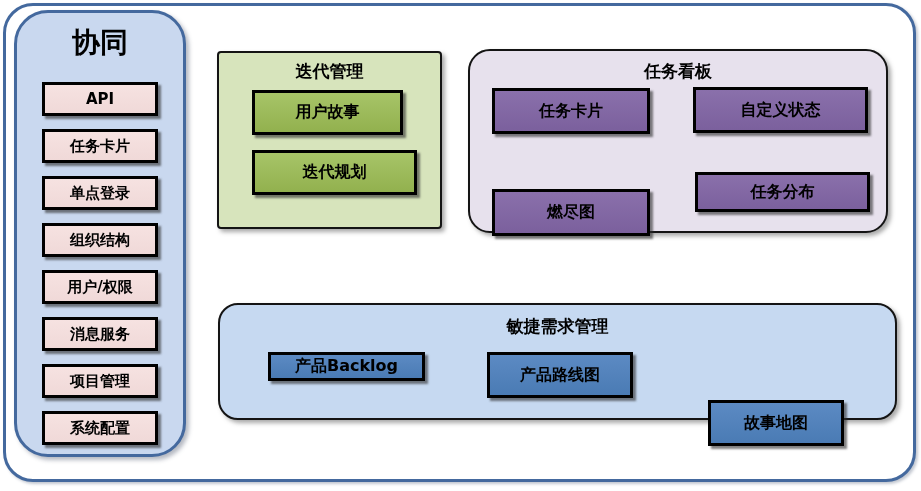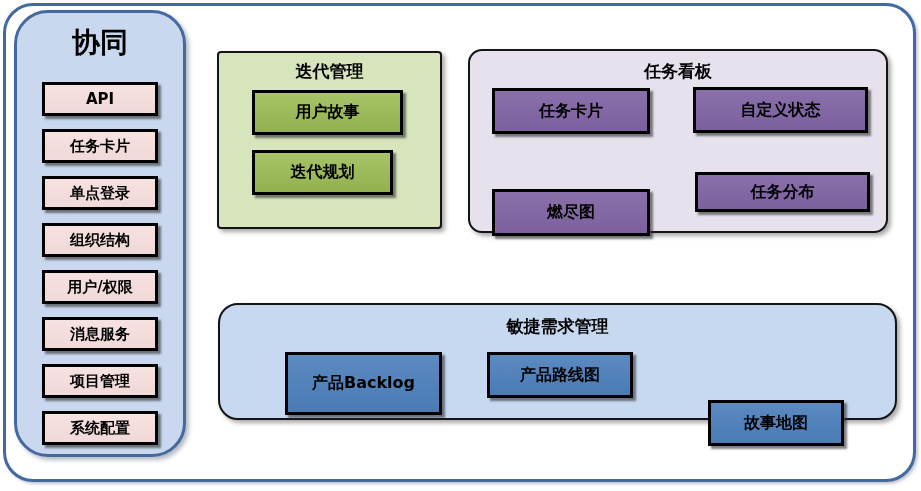--- a/index.html
+++ b/index.html
@@ -65,40 +65,40 @@
     font-weight: bold; font-size: 16px;
   }
 
   .panel-iteration {
     left: 217px; top: 51px; width: 225px; height: 178px;
     background: #D7E4BC; border-radius: 4px;
   }
   .panel-iteration .panel-title { padding-top: 7px; }
   .item-green { background: linear-gradient(180deg, #A7C468 0%, #92B14E 100%); }
   .it-user-story        { left: 33px;  top: 37px;  width: 151px; height: 45px; }
-  .it-iteration-plan    { left: 33px;  top: 97px;  width: 141px; height: 45px; }
+  .it-iteration-plan    { left: 33px;  top: 97px;  width: 165px; height: 45px; }
 
   .panel-kanban {
     left: 468px; top: 49px; width: 420px; height: 184px;
-    background: #E7E1ED; border-radius: 14px;
+    background: #E7E1ED; border-radius: 22px;
   }
   .panel-kanban .panel-title { padding-top: 9px; }
   .item-purple { background: linear-gradient(180deg, #8A70AB 0%, #7B609D 100%); }
   .kb-task-card     { left: 22px;  top: 37px;  width: 158px; height: 46px; }
   .kb-custom-state  { left: 223px; top: 36px;  width: 175px; height: 46px; }
   .kb-burndown      { left: 22px;  top: 114px; width: 158px; height: 47px; margin-top: 24px; }
   .kb-distribution  { left: 225px; top: 121px; width: 175px; height: 40px; }
 
   .panel-requirements {
     left: 218px; top: 303px; width: 679px; height: 117px;
     background: #C6D9F1; border-radius: 20px;
   }
   .panel-requirements .panel-title { padding-top: 10px; }
   .item-blue { background: linear-gradient(180deg, #5C8AC3 0%, #4A7BB4 100%); }
-  .rq-backlog  { left: 48px;  top: 47px; width: 157px; height: 63px; margin-left: 17px; }
+  .rq-backlog  { left: 48px;  top: 47px; width: 157px; height: 29px; }
   .rq-roadmap  { left: 267px; top: 47px; width: 146px; height: 46px; }
   .rq-storymap { left: 488px; top: 47px; width: 136px; height: 46px; margin-top: 48px; }
 </style>
 </head>
 <body>
 
 <div class="outer-frame"></div>
 
 <div class="sidebar">
   <div class="sidebar-title">协同</div>

